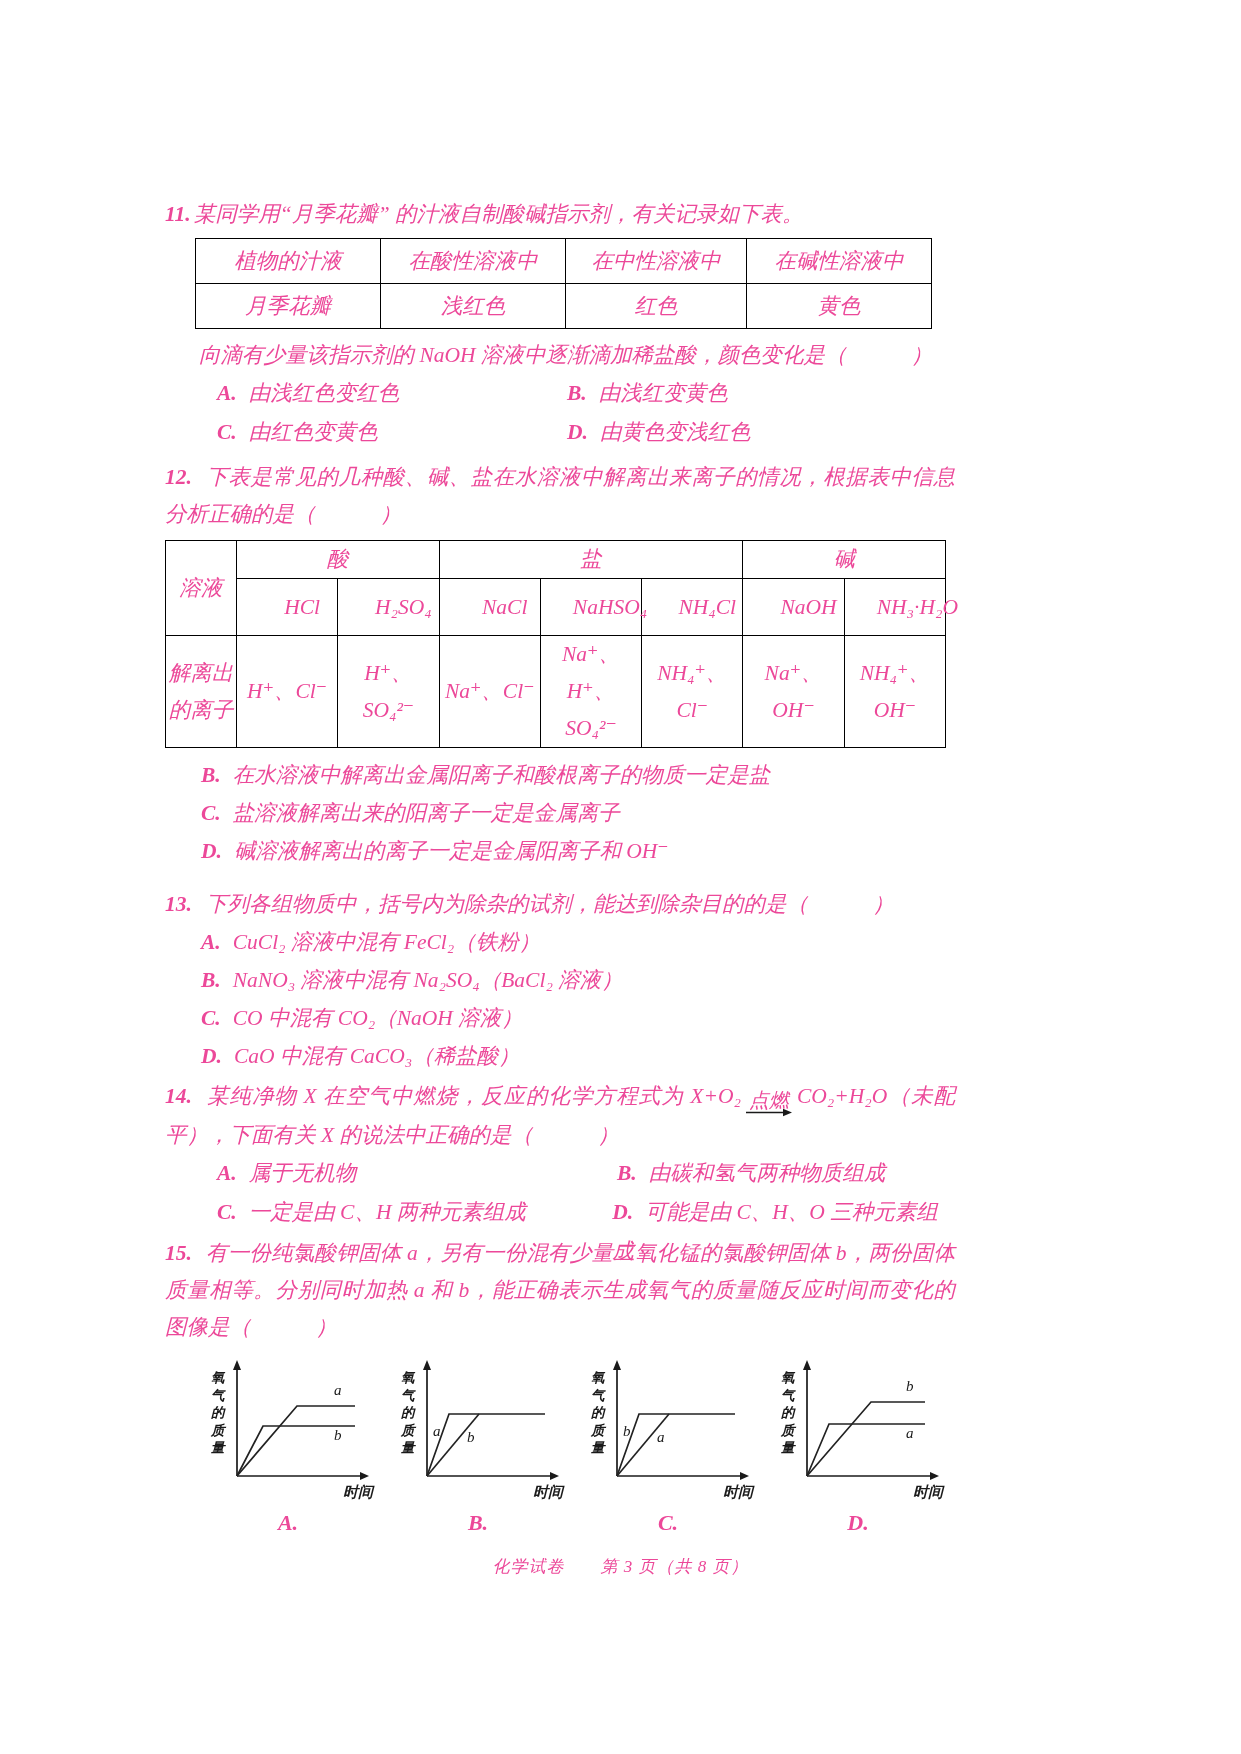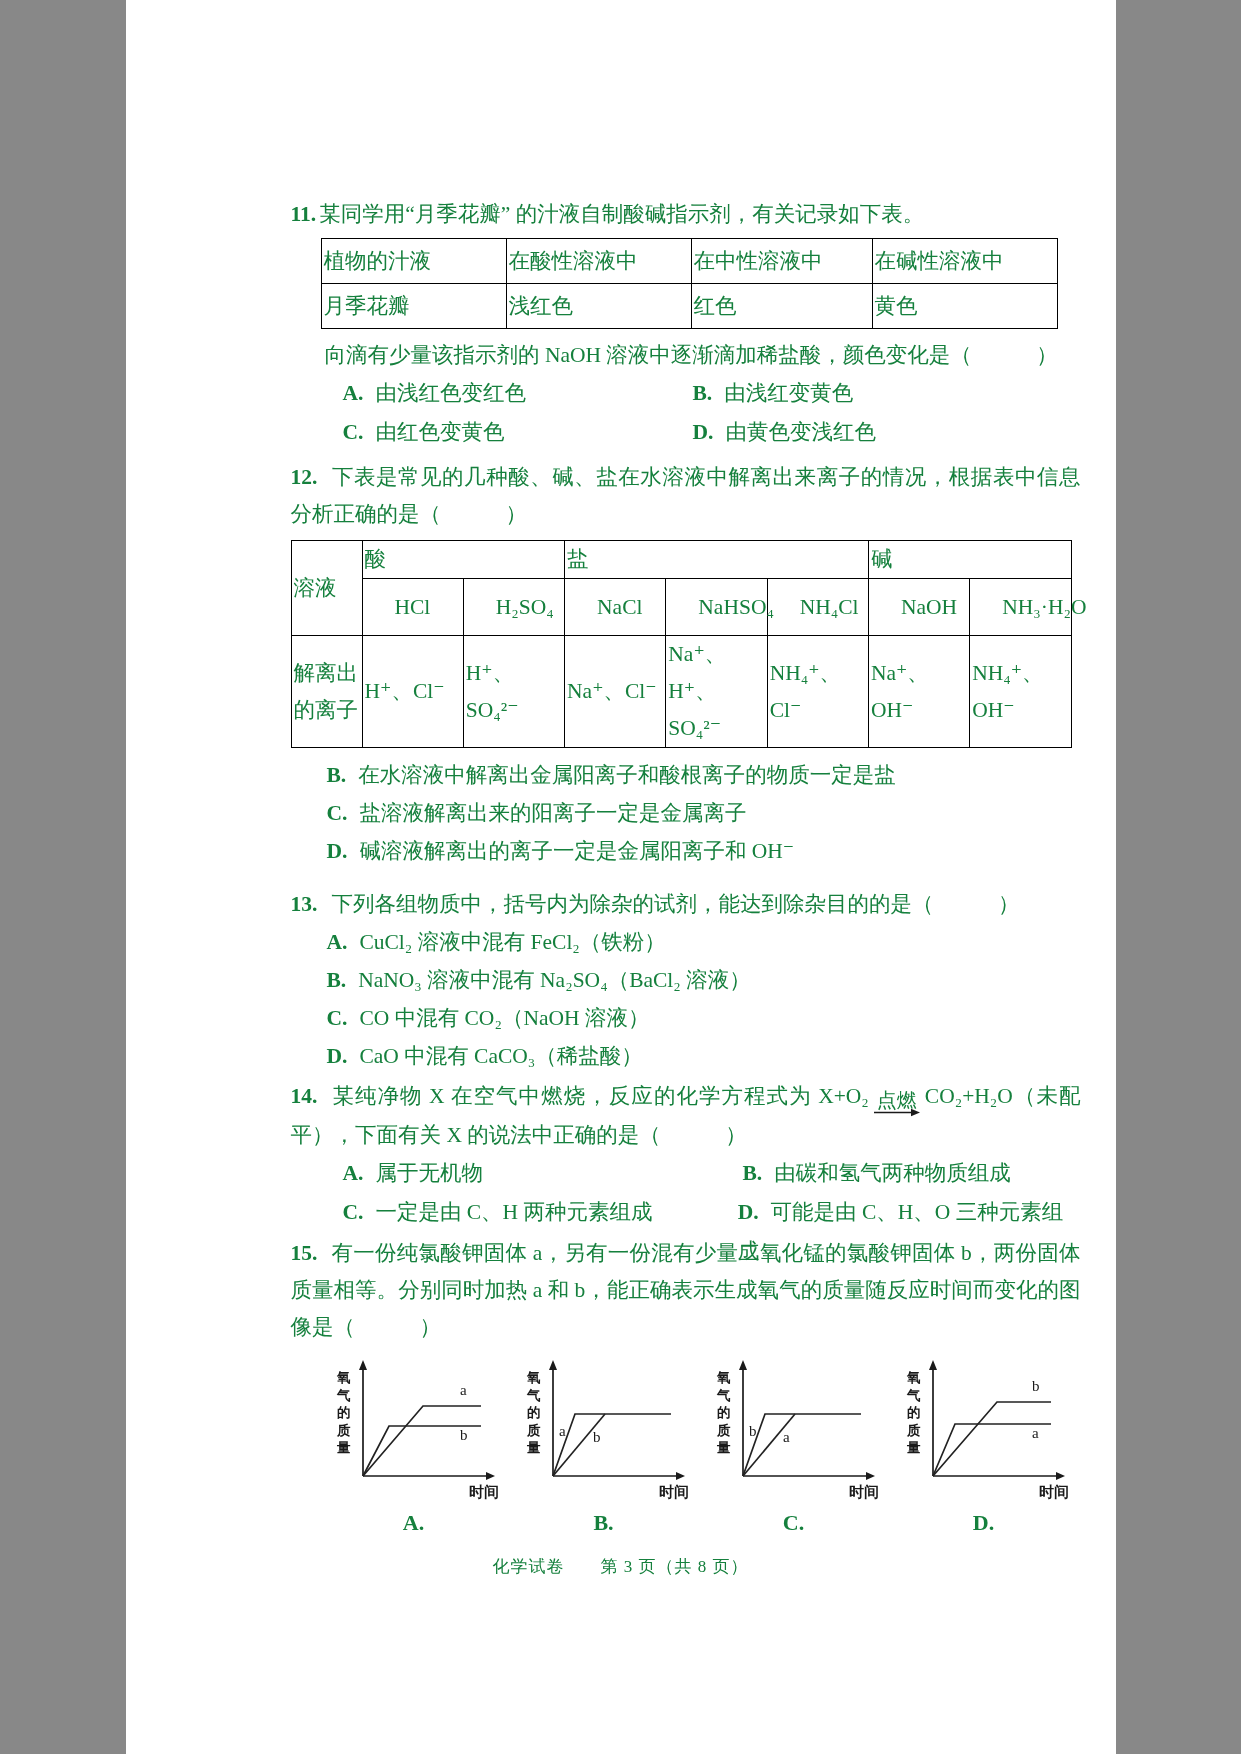--- a/index.html
+++ b/index.html
@@ -1,30 +1,30 @@
 <!DOCTYPE html>
 <html><head>
 <meta charset="utf-8">
 <style>
   html,body { margin:0; padding:0; background:#888; }
   .page {
-    position:relative; width:990px; height:1754px; background:#ffffff;
-    margin:0 auto; overflow:hidden; color:#15803d;
+    position:relative; width:1241px; height:1754px; background:#ffffff;
+    margin:0 auto; overflow:hidden; color:#ec4899;
     font-family:"Liberation Serif","DejaVu Serif",serif;
-    font-size:21.5px; line-height:37px;
+    font-size:21.5px; line-height:37px;font-style:italic;
   }
   .content { position:absolute; left:165px; top:196px; width:790px; }
   p { margin:0; }
   .stem { text-align:justify; }
   .qnum { font-weight:bold; margin-right:3px; }
   .qnum.sp { margin-right:14px; }
   .indent { text-indent:34px; }
 
   table { border-collapse:collapse; table-layout:fixed; }
-  td { border:1.4px solid #000; text-align:left; vertical-align:middle; padding:0 2px; }
+  td { border:1.4px solid #000; text-align:center; vertical-align:middle; padding:0 2px; }
 
   .t1 { margin:5px 0 8px 30px; width:716px; }
   .t1 td { height:44px; }
   .t1 .c0{width:180px} .t1 .c1{width:180px} .t1 .c2{width:176px} .t1 .c3{width:180px}
 
   .t2 { margin:7px 0 8px 0; width:781px; }
   .t2 .r1 td { height:34px; }
   .t2 .r2 td { height:56px;padding-left:32px; }
   .t2 .r3 td { height:82px; }
   .t2 .k0{width:66px} .t2 .k1{width:99px} .t2 .k2{width:101px} .t2 .k3{width:99px}

